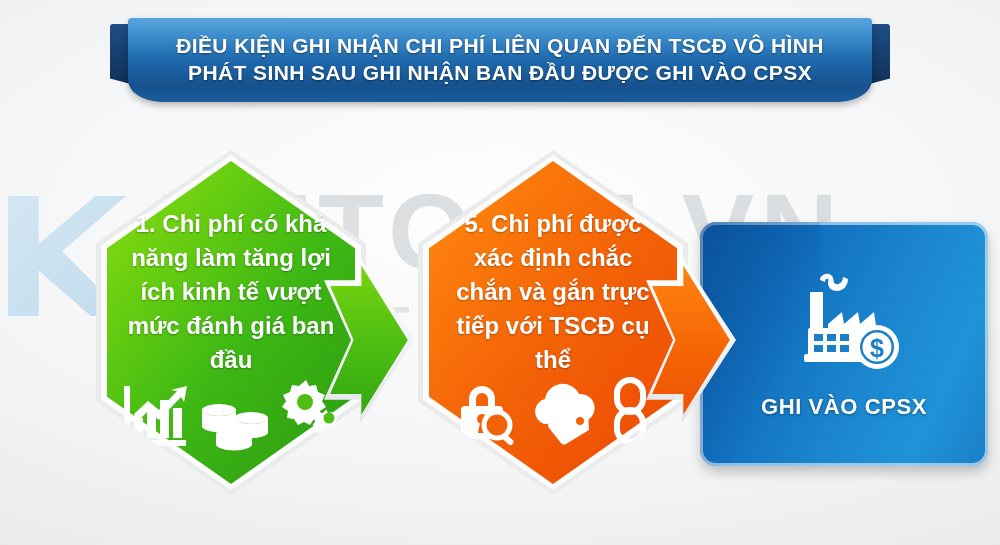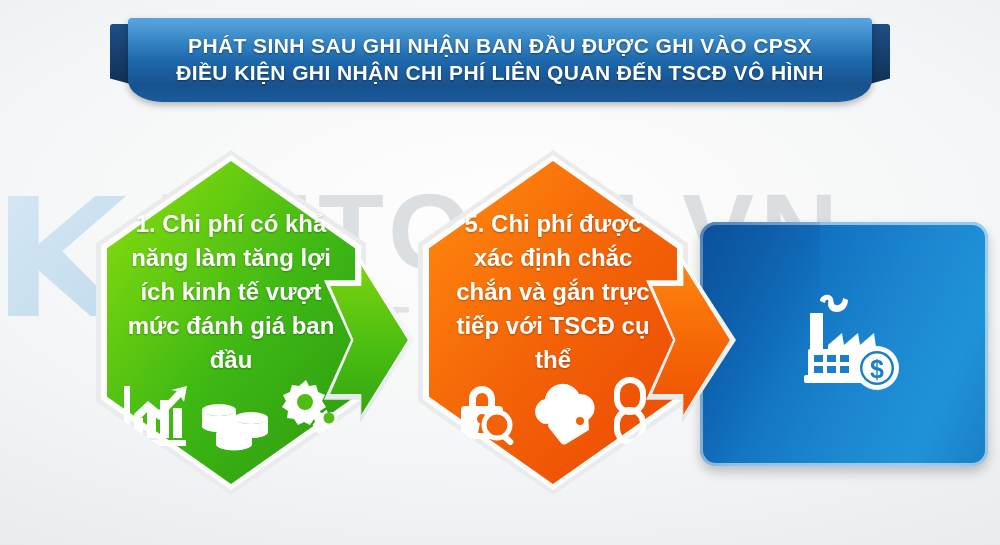--- a/index.html
+++ b/index.html
@@ -142,22 +142,22 @@
   <div class="wm-layer">
     <div class="wm-k2"></div>
     <div class="wm-main">KETOAN.VN</div>
     <div class="wm-sub">KẾ TOÁN &amp; SP</div>
   </div>
 
   <div id="ribbon-wrap">
     <div class="rib-tail left"></div>
     <div class="rib-tail right"></div>
     <div class="rib-body">
+      <div class="rib-line">ĐIỀU KIỆN GHI NHẬN CHI PHÍ LIÊN QUAN ĐẾN TSCĐ VÔ HÌNH</div>
       <div class="rib-line">PHÁT SINH SAU GHI NHẬN BAN ĐẦU ĐƯỢC GHI VÀO CPSX</div>
-      <div class="rib-line">ĐIỀU KIỆN GHI NHẬN CHI PHÍ LIÊN QUAN ĐẾN TSCĐ VÔ HÌNH</div>
     </div>
   </div>
 
   <div class="conn-shell" style="left:324px; top:257px;"></div>
   <div class="conn" style="left:330px; top:265px;">
     <div class="core" style="background:linear-gradient(180deg,#7ad40f 0%, #4bbd12 55%, #34a611 100%);"></div>
   </div>
 
   <div class="conn-shell" style="left:646px; top:257px;"></div>
   <div class="conn" style="left:652px; top:265px;">
@@ -188,20 +188,21 @@
             <rect x="47" y="77" width="9" height="7"></rect>
             <rect x="60" y="77" width="9" height="7"></rect>
         </g>
 
         <circle cx="97" cy="79" r="22" fill="#ffffff"></circle>
         <circle cx="97" cy="79" r="17" fill="#1b7fc8"></circle>
         <circle cx="97" cy="79" r="14.5" fill="#ffffff"></circle>
         <text x="97" y="89" text-anchor="middle" font-family="Liberation Sans, sans-serif" font-size="25" font-weight="bold" fill="#1b7fc8">$</text>
       </svg>
     </div>
+    <div class="blue-label">GHI VÀO CPSX</div>
   </div>
 
   <div class="hex-outer" style="left:96px; top:150px;">
     <div class="hex-mid"></div>
     <div class="hex-in green"></div>
     <div class="hex-body">
       <div class="hex-text">1. Chi phí có khả năng làm tăng lợi ích kinh tế vượt mức đánh giá ban đầu</div>
       <div class="hex-icons">
 
         <span>

